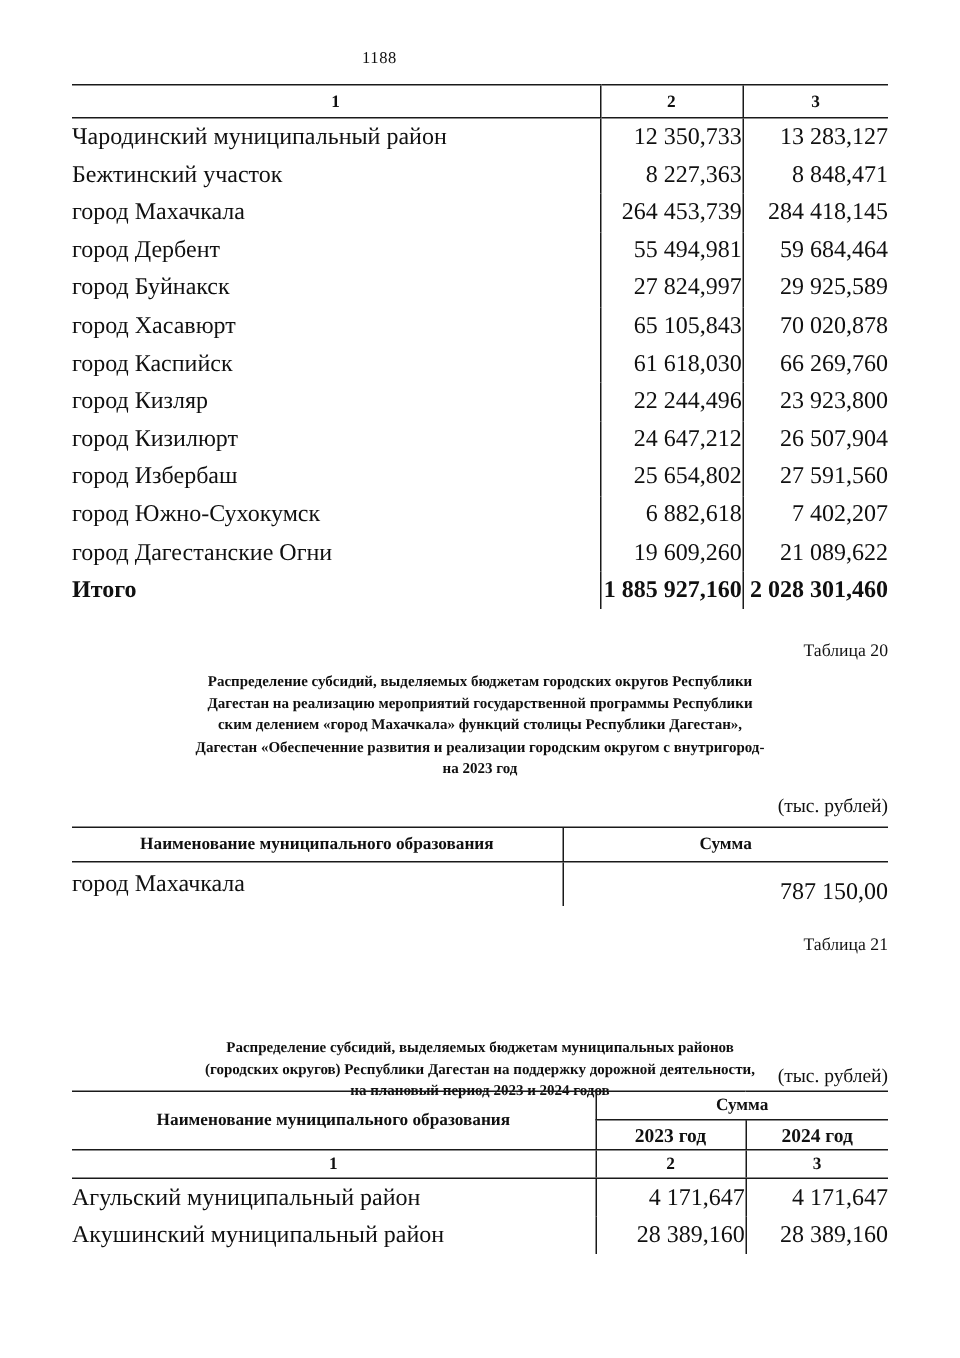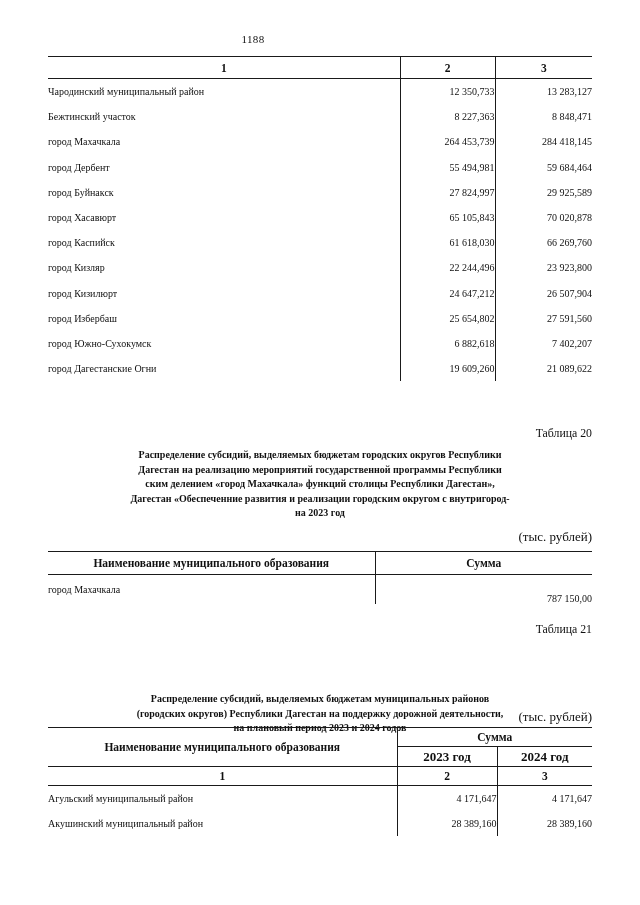--- a/index.html
+++ b/index.html
@@ -62,21 +62,21 @@
     font-weight: bold;
     font-size: 11.5px;
     height: 21px;
     border-top: 1.1px solid #1a1a1a;
     border-bottom: 1.1px solid #1a1a1a;
   }
   .vline-l { border-left: 1.1px solid #1a1a1a; }
 
   .body-row td {
     height: 25.2px;
-    font-size: 10px;
+    font-size: 16px;
   }
   .cell-name {
     padding-left: 7px;
     text-align: left;
     border-left: none;
   }
   .cell-num {
     text-align: right;
     padding-right: 7px;
     border-left: 1.1px solid #1a1a1a;
@@ -237,20 +237,25 @@
         <td class="cell-name">город Южно-Сухокумск</td>
         <td class="cell-num">6 882,618</td>
         <td class="cell-num last">7 402,207</td>
       </tr>
       <tr class="body-row">
         <td class="cell-name">город Дагестанские Огни</td>
         <td class="cell-num">19 609,260</td>
         <td class="cell-num last">21 089,622</td>
       </tr>
 
+      <tr class="body-row row-total">
+        <td class="cell-name">Итого</td>
+        <td class="cell-num">1 885 927,160</td>
+        <td class="cell-num last">2 028 301,460</td>
+      </tr>
     </tbody>
   </table>
 
   <div class="tbl-label" style="top:426px;">Таблица 20</div>
 
   <div class="tbl-title" style="top:448px;">
     <div>Распределение субсидий, выделяемых бюджетам городских округов Республики</div>
     <div>Дагестан на реализацию мероприятий государственной программы Республики</div>
     <div>ским делением «город Махачкала» функций столицы Республики Дагестан»,</div>
     <div>Дагестан «Обеспеченние развития и реализации городским округом с внутригород-</div>

